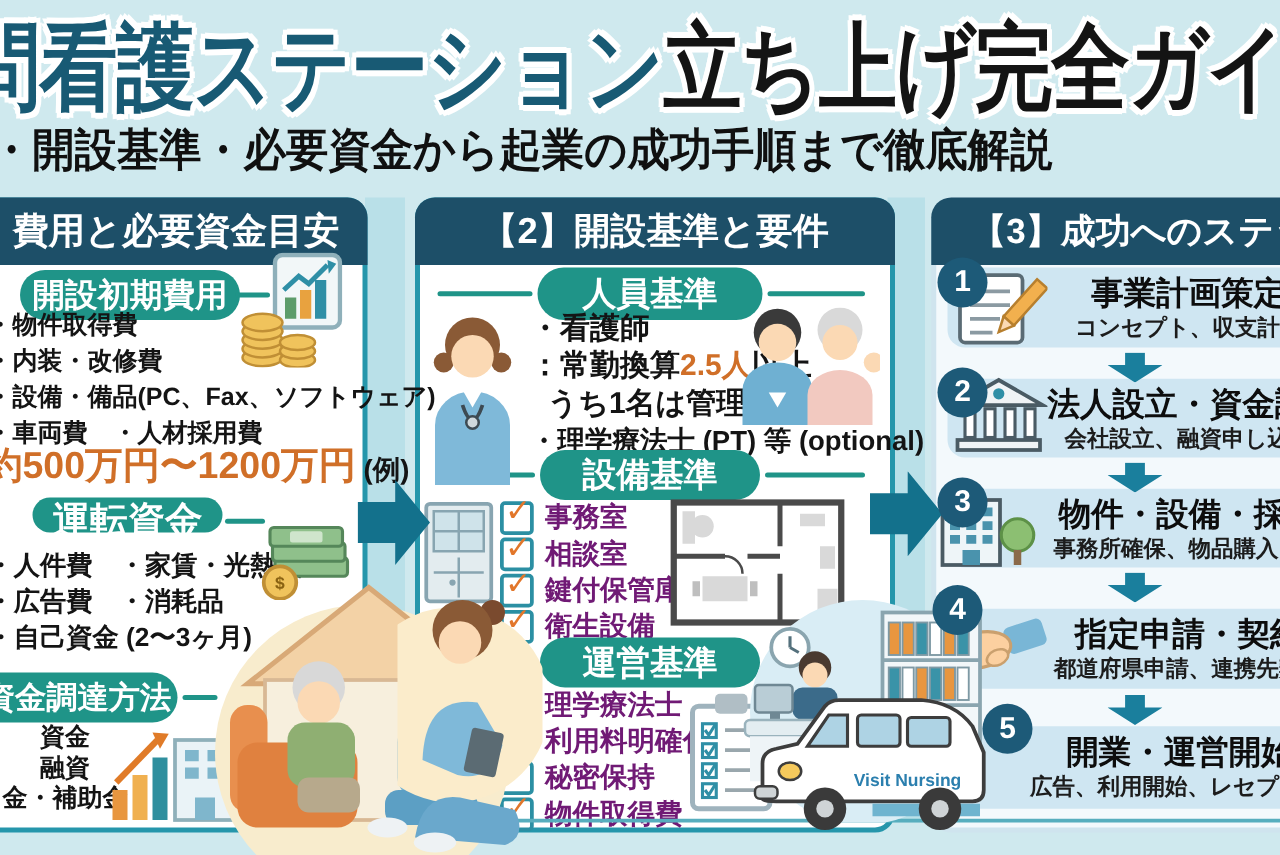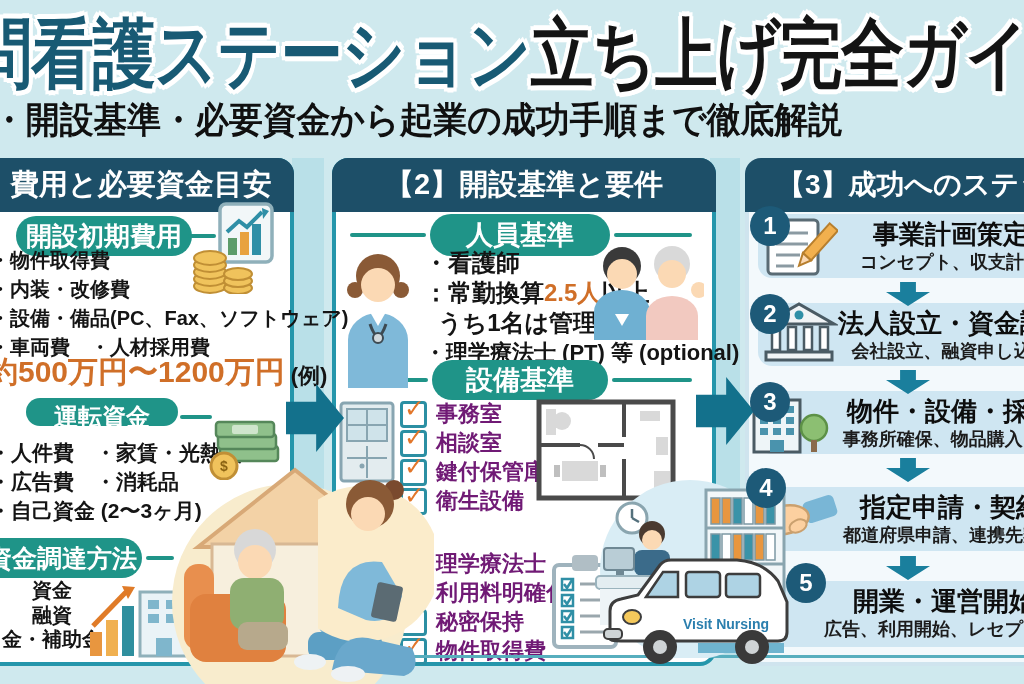--- a/index.html
+++ b/index.html
@@ -119,21 +119,21 @@
     <div>・内装・改修費</div>
     <div>・設備・備品(PC、Fax、ソフトウェア)</div>
     <div>・車両費　・人材採用費</div>
   </div>
 
   <div class="price" style="left:-12px;top:352px;">
     <span class="range">約500万円〜1200万円</span>
     <span class="note">(例)</span>
   </div>
 
-  <div class="pill" style="left:26px;top:398px;width:152px;height:28px;font-size:24px;line-height:38px;">運転資金</div>
+  <div class="pill" style="left:26px;top:398px;width:152px;height:28px;font-size:30px;line-height:38px;">運転資金</div>
   <div class="hline" style="left:180px;top:415px;width:32px;"></div>
 
   <svg class="svgabs" style="left:208px;top:416px;" width="76" height="64" viewBox="0 0 76 64">
     <g stroke="#55875a" stroke-width="2.5" fill="#8fc08b">
       <rect x="12" y="30" width="58" height="15" rx="3"></rect>
       <rect x="10" y="18" width="58" height="15" rx="3"></rect>
       <rect x="8" y="6" width="58" height="15" rx="3"></rect>
     </g>
     <rect x="24" y="9" width="26" height="9" rx="2" fill="#cfe5cc"></rect>
     <circle cx="16" cy="50" r="13" fill="#f0c35c" stroke="#c08f35" stroke-width="3"></circle>
@@ -282,20 +282,21 @@
     <circle cx="26" cy="22" r="9" fill="#d9d9d9"></circle>
     <rect x="10" y="10" width="10" height="26" fill="#d9d9d9"></rect>
     <rect x="26" y="62" width="36" height="20" fill="#d9d9d9"></rect>
     <rect x="18" y="66" width="6" height="12" fill="#bfbfbf"></rect>
       <rect x="64" y="66" width="6" height="12" fill="#bfbfbf"></rect>
     <rect x="104" y="12" width="20" height="10" fill="#d9d9d9"></rect>
     <rect x="120" y="38" width="12" height="18" fill="#d9d9d9"></rect>
     <rect x="118" y="72" width="16" height="20" fill="#d9d9d9"></rect>
   </svg>
 
+  <div class="pill" style="left:432px;top:510px;width:176px;height:40px;font-size:27px;line-height:40px;">運営基準</div>
   <div class="hline" style="left:350px;top:528px;width:78px;"></div>
   <div class="hline" style="left:612px;top:528px;width:80px;"></div>
 
   <div class="checklist" style="left:400px;top:552px;">
     <div class="check-row">
       <span class="checkbox">
           <span>✓</span>
         </span>
       <span class="check-label">理学療法士</span>
       </div>

